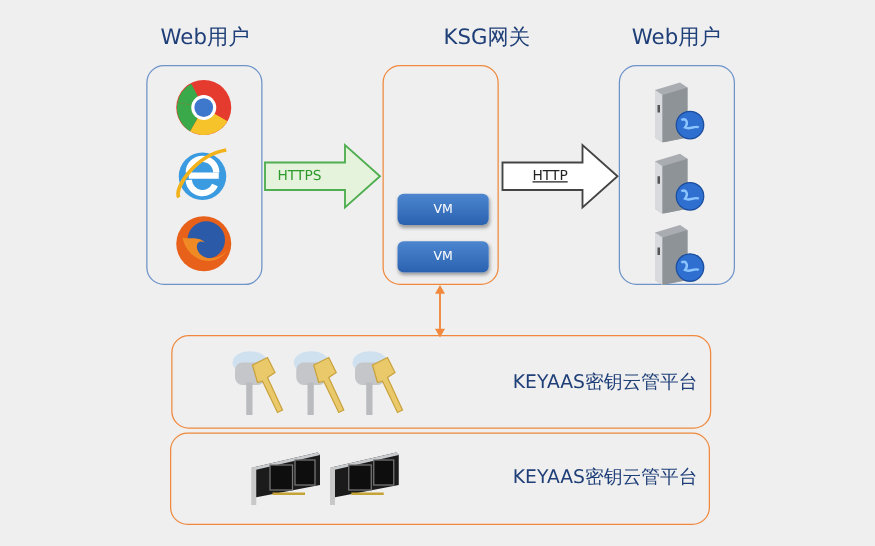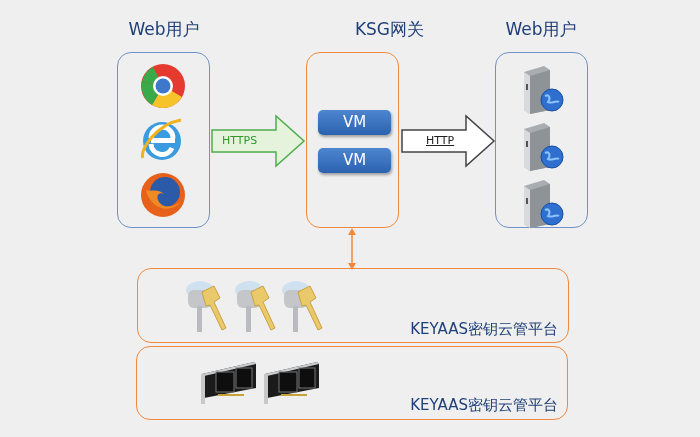--- a/index.html
+++ b/index.html
@@ -4,25 +4,25 @@
 <style>
   html, body { margin:0; padding:0; }
   body { width:700px; height:437px; background:#efefef; position:relative; overflow:hidden;
          font-family:"DejaVu Sans", "Liberation Sans", sans-serif; }
   .title { position:absolute; font-size:17px; color:#1f3f78; text-align:center; width:140px; }
   .box { position:absolute; border-radius:14px; box-sizing:border-box; }
   .blue-box { border:1.5px solid #6d93c9; }
   .orange-box { border:1.5px solid #f0893d; }
   .vm { position:absolute; left:318px; width:73px; height:25px; border-radius:5px;
         background:linear-gradient(#4d86cf,#2a62b0); box-shadow:1px 2px 3px rgba(0,0,0,.35);
-        color:#fff; font-size:15px; text-align:center; line-height:25px; }
+        color:#fff; font-size:10px; text-align:center; line-height:25px;margin-top:45px; }
   .arrow-label { position:absolute; font-size:11px; }
   .icon { position:absolute; }
   .panel-label { position:absolute; right:142px; font-size:15px; color:#1f3f78;
-                 font-family:"DejaVu Sans", sans-serif;margin-top:24px; }
+                 font-family:"DejaVu Sans", sans-serif; }
 </style>
 </head>
 <body>
 
 <div class="title" style="left:94px; top:18px;">Web用户</div>
 <div class="title" style="left:284px; top:18px;text-align:right;">KSG网关</div>
 <div class="title" style="left:471px; top:18px;">Web用户</div>
 
 <div class="box blue-box" style="left:117px; top:52px; width:93px; height:176px;"></div>
 <svg class="icon" style="left:139px; top:62px;" width="48" height="48" viewBox="0 0 48 48">

